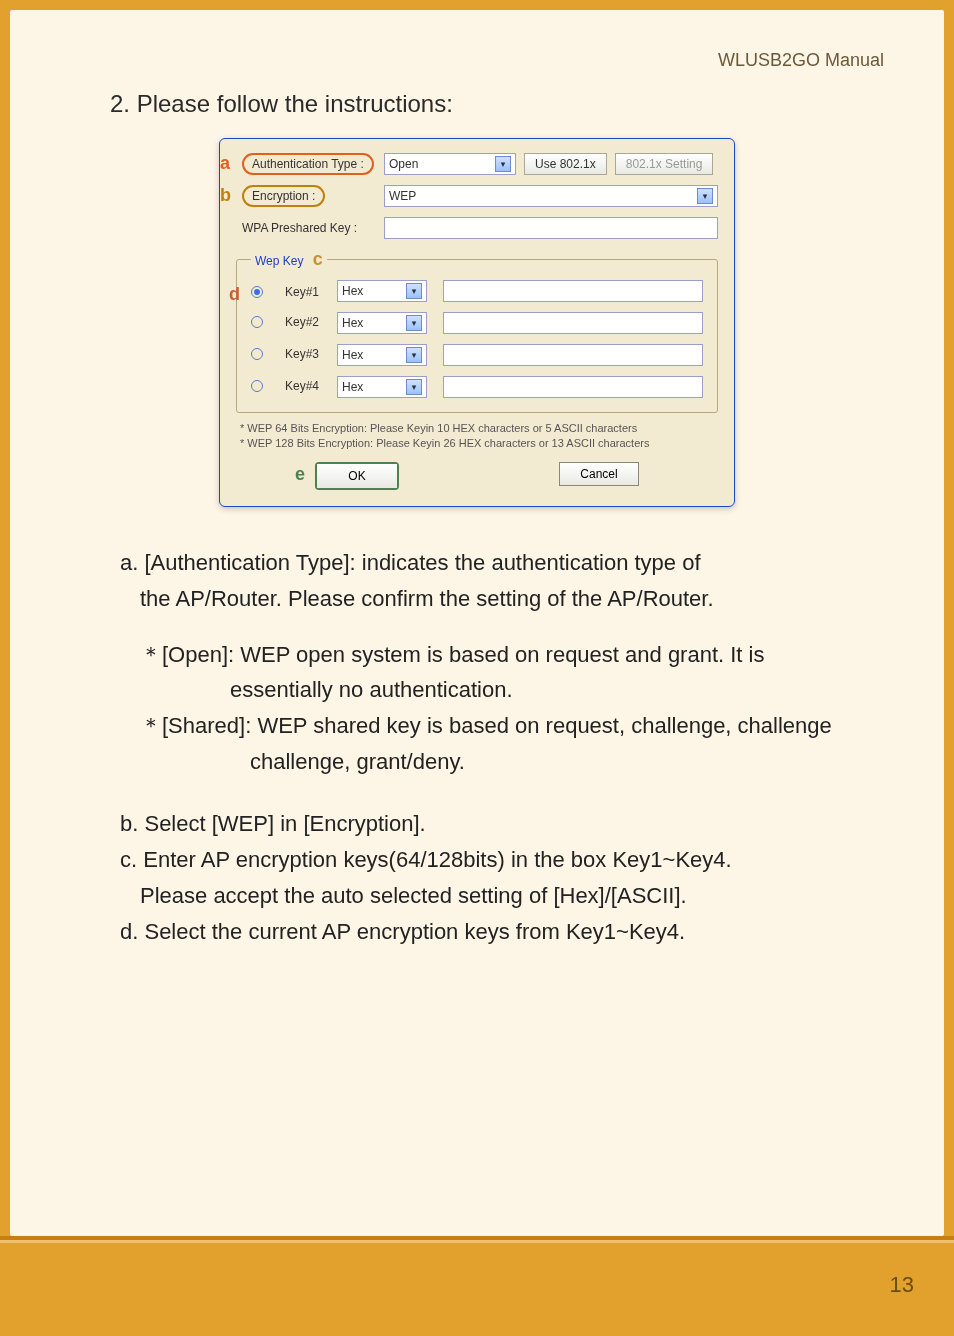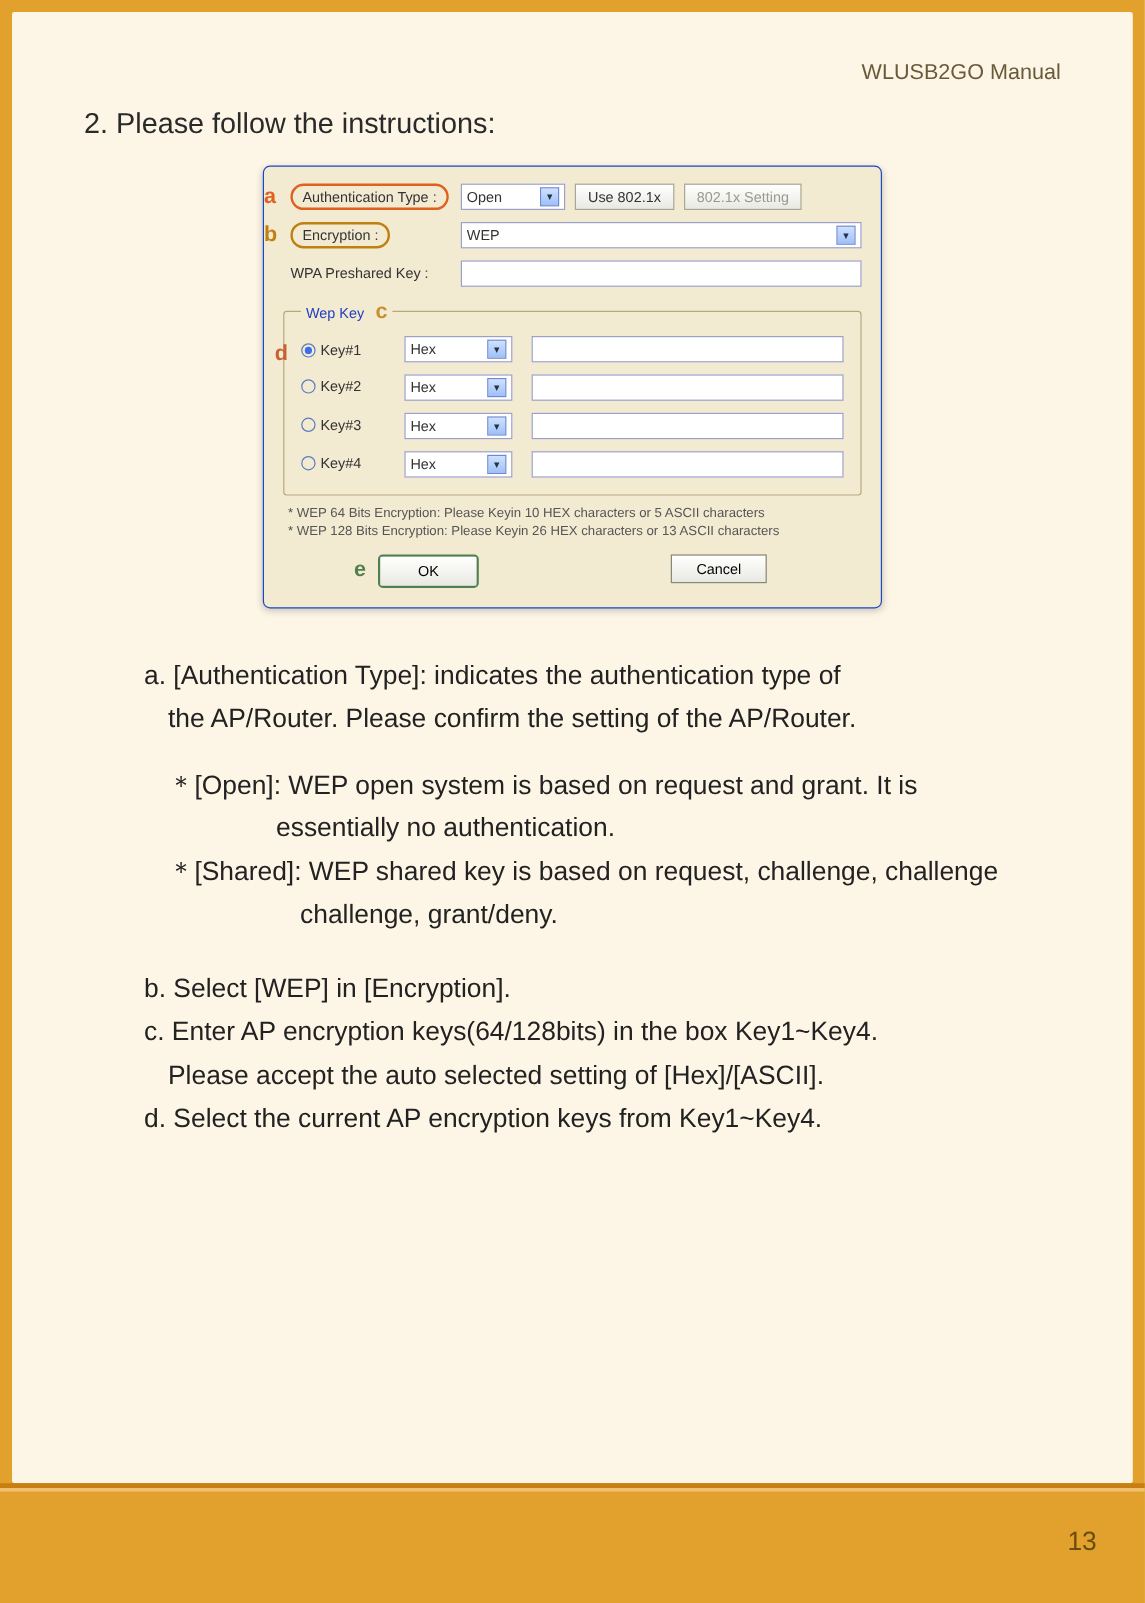--- a/index.html
+++ b/index.html
@@ -22,20 +22,21 @@
     top: 40px;
     right: 60px;
     color: #6b5a3a;
     font-size: 18px;
   }
   .section-title {
     font-size: 24px;
     color: #2a2a2a;
     margin-top: 40px;
     margin-bottom: 20px;
+    margin-left: 40px;
   }
   
   .dialog {
     width: 516px;
     margin: 0 auto 40px;
     border: 1px solid #1b49c4;
     border-radius: 6px;
     overflow: hidden;
     background: #f3ead2;
     box-shadow: 0 2px 6px rgba(0,0,0,0.2);
@@ -139,21 +140,21 @@
   }
   fieldset.wep legend {
     font-size: 12px;
     color: #2040c0;
     padding: 0 4px;
     background: #f3ead2;
   }
   .wep-row { display: flex; align-items: center; gap: 16px; margin-bottom: 10px; }
   .wep-row:last-child { margin-bottom: 0; }
   .radio-cell { width: 70px; position: relative; }
-  .radio { display: inline-flex; align-items: center; gap: 4px; }
+  .radio { display: inline-flex; align-items: center; gap: 22px; }
   .radio .circ {
     width: 12px; height: 12px; border: 1px solid #5a7dc0; border-radius: 50%;
     display: inline-flex; align-items: center; justify-content: center;
   }
   .radio.sel .circ::after { content:""; width:6px; height:6px; background:#3a6df0; border-radius:50%; }
   .hex-combo { width: 90px; }
   .key-input { flex: 1; height: 22px; }
   .hint {
     font-size: 11px;
     color: #555;
@@ -203,21 +204,21 @@
   <div class="section-title">2. Please follow the instructions:</div>
 
   <div class="dialog">
     <div class="dlg-body">
 
       <div class="row">
         <div class="lab-box">
           <span class="marker m-a">a</span>
           <span class="ring ring-a">Authentication Type :</span>
         </div>
-        <div class="combo" style="width:87px">
+        <div class="combo" style="width:132px">
           <span>Open</span>
           <span class="dd">▾</span>
         </div>
         <div class="btn-flat">Use 802.1x</div>
         <div class="btn-flat btn-disabled">802.1x Setting</div>
       </div>
 
       <div class="row">
         <div class="lab-box">
           <span class="marker m-b">b</span>

